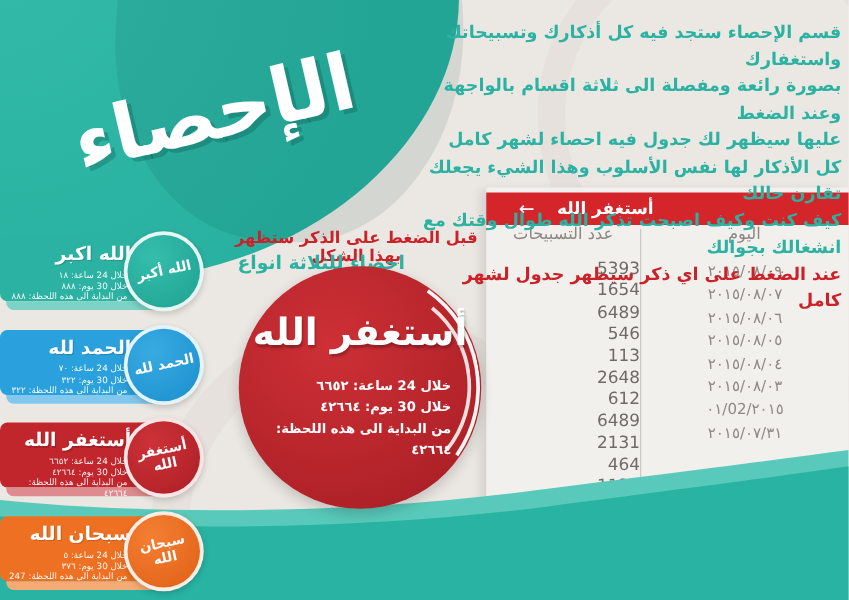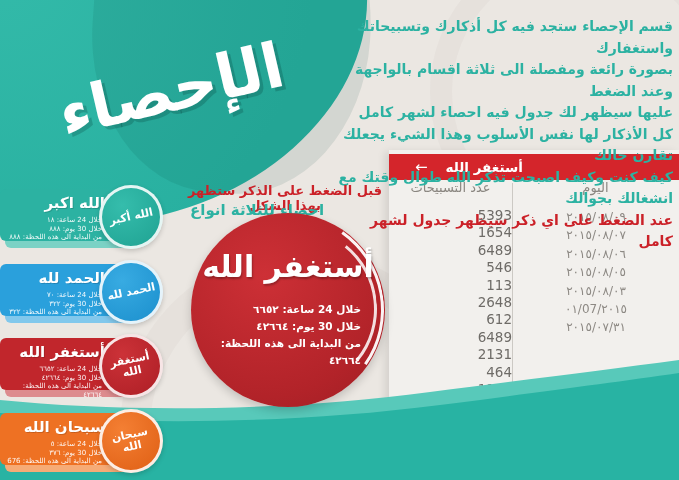--- a/index.html
+++ b/index.html
@@ -130,22 +130,23 @@
         <div>2131</div>
         <div>464</div>
         <div>1136</div>
         <div>60</div>
       </div>
     <div class="days">
         <div>٢٠١٥/٠٨/٠٩</div>
         <div>٢٠١٥/٠٨/٠٧</div>
         <div>٢٠١٥/٠٨/٠٦</div>
         <div>٢٠١٥/٠٨/٠٥</div>
+        <div>٢٠١٥/٠٨/٠٤</div>
         <div>٢٠١٥/٠٨/٠٣</div>
-        <div>٢٠١٥/07/٠١</div>
+        <div>٢٠١٥/02/٠١</div>
         <div>٢٠١٥/٠٧/٣١</div>
       </div>
   </div>
 
   <svg class="wave" viewBox="0 0 679 150" preserveAspectRatio="none">
     <path d="M0,150 L0,70 C120,82 280,82 430,62 C530,49 605,40 679,30 L679,150 Z" fill="#58c9ba"></path>
     <path d="M0,150 L0,83 C120,95 285,95 440,75 C540,62 610,53 679,43 L679,150 Z" fill="#28b3a3"></path>
   </svg>
 
   <div class="callout-red">قبل الضغط على الذكر ستظهر بهذا الشكل</div>
@@ -204,19 +205,19 @@
     </div>
   </div>
 
   <div class="banner b3">
     <div class="ribbon"></div>
     <div class="strip"></div>
     <div class="b-title">سبحان الله</div>
     <div class="b-stats">
         <div>خلال 24 ساعة: ٥</div>
         <div>خلال 30 يوم: ٣٧٦</div>
-        <div>من البداية الى هذه اللحظة: 676</div>
+        <div>من البداية الى هذه اللحظة: 247</div>
       </div>
     <div class="medal">
       <span class="medal-text">سبحان الله</span>
     </div>
   </div>
 </div>
 
 </body></html>

